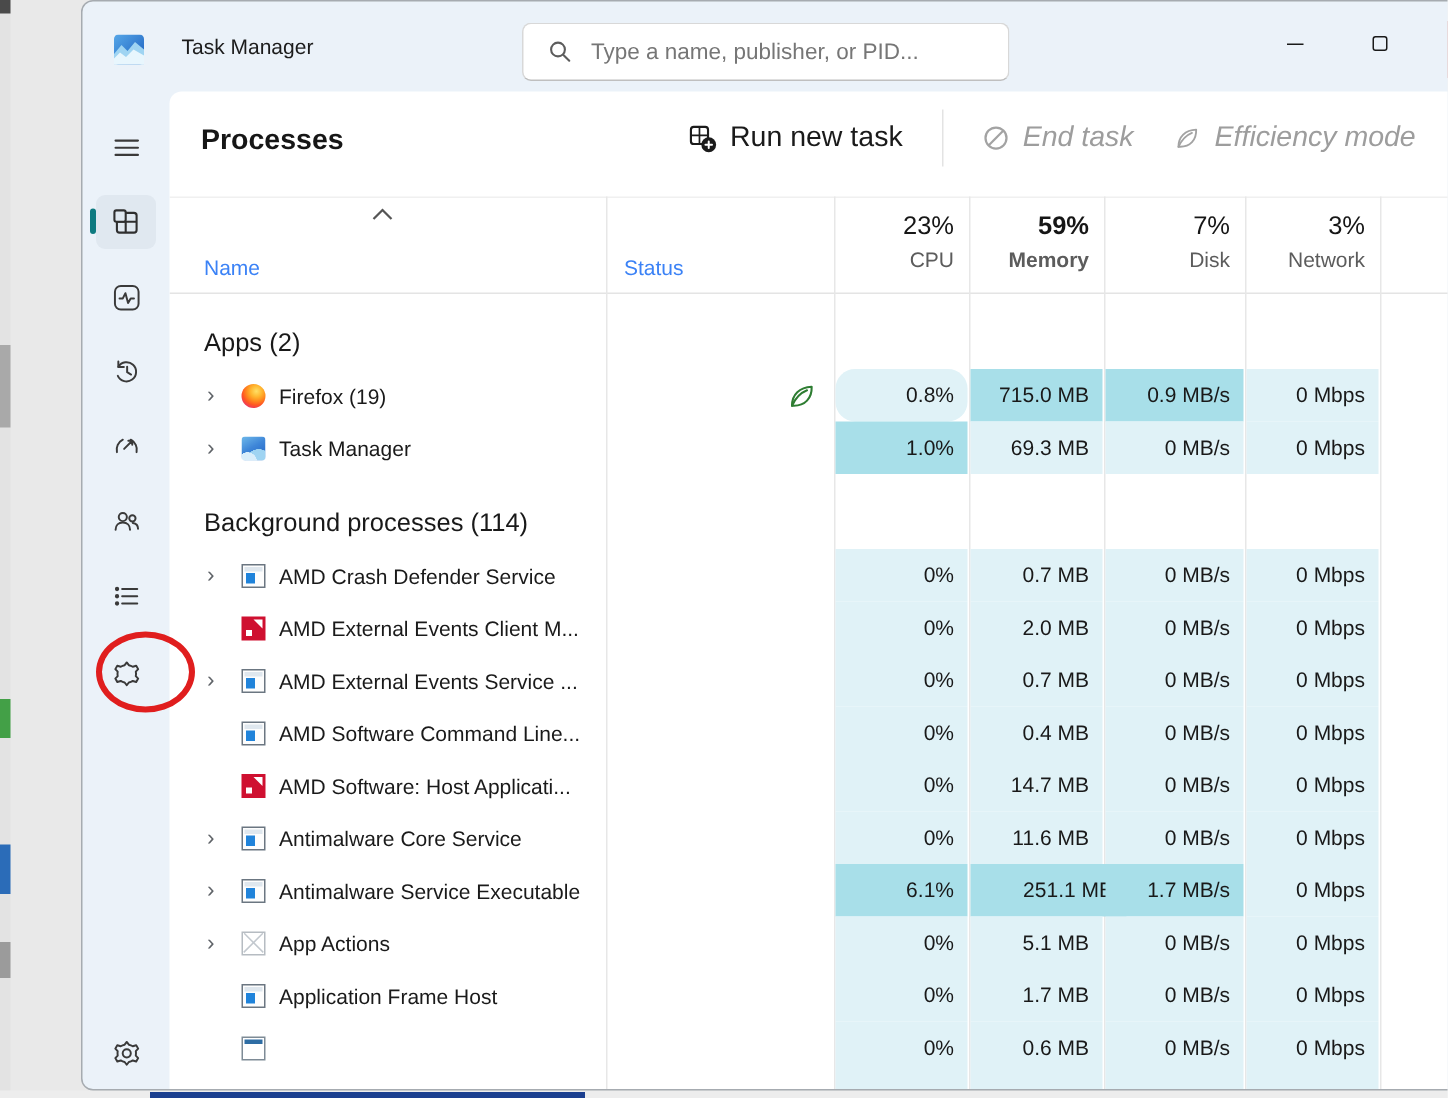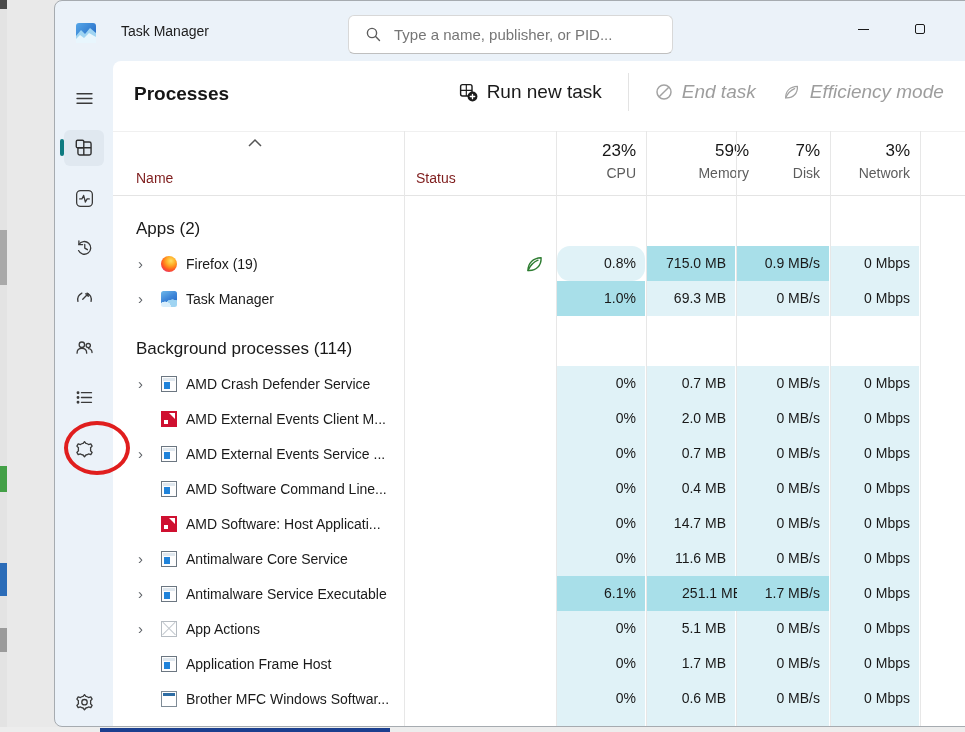--- a/index.html
+++ b/index.html
@@ -55,26 +55,26 @@
   .tbtn { display:flex; align-items:center; gap:9px; font-size:19px; }
   .tbtn.enabled { color:#1a1a1a; }
   .tbtn.disabled { color:#9d9d9d;font-style:italic; }
   .tdivider { width:1px; height:38px; background:#e3e3e3; }
   .more { display:flex; gap:3px; padding:4px 2px; }
   .more i { width:3.4px; height:3.4px; border-radius:50%; background:#1b1b1b; }
 
   
   .colheader { position:absolute; left:0; top:70px; right:0; height:65px; border-top:1px solid #f0f0f0; border-bottom:1px solid #e4e4e4; }
   .sortchev { position:absolute; left:134px; top:6px; }
-  .chlabel { position:absolute; bottom:9px; font-size:14px; color:#7f1d1d; }
+  .chlabel { position:absolute; bottom:9px; font-size:14px; color:#3b82f6; }
   .chname { left:23px; } .chstatus { left:303px; }
   .usagecol { position:absolute; top:0; height:65px; text-align:right; }
   .usage-num { font-size:17px; color:#161616; margin-top:9px; }
   .usage-lbl { font-size:14px; color:#5c5c5c; margin-top:4px; }
-  .uc-cpu { left:443px; width:80px; } .uc-mem { left:556px; width:80px; }
+  .uc-cpu { left:443px; width:80px; } .uc-mem { left:533px; width:80px;font-weight:bold; }
   .uc-disk { left:623px; width:84px; } .uc-net { left:717px; width:80px; }
 
   
   .sep { position:absolute; top:70px; bottom:0; width:1px; background:#e7e7e7; z-index:1; }
 
   
   .rows { position:absolute; left:0; top:136px; width:877px; height:531px; overflow:hidden; }
   .group-header { position:absolute; left:0; width:877px; display:flex; align-items:center;
                   padding-left:23px; font-size:17px; color:#191919; }
   .prow { position:absolute; left:0; width:877px; height:35px; z-index:2; }
@@ -448,21 +448,20 @@
             <div class="cell cell-status"></div>
           </div>
           <div class="prow" style="top: 484px;">
             <div class="cell dcell heat-l" style="left: 444px; width: 88px;">0%</div>
             <div class="cell dcell heat-l" style="left: 534px; width: 88px;">0.6 MB</div>
             <div class="cell dcell heat-l" style="left: 624px; width: 92px;">0 MB/s</div>
             <div class="cell dcell heat-l" style="left: 718px; width: 88px;">0 Mbps</div>
             <div class="cell cell-name">
               <span class="chev"></span>
               <span class="picon icon-brother"></span>
-              <span class="pname">Brother MFC Windows Softwar...</span>
             </div>
             <div class="cell cell-status"></div>
           </div>
           <div class="prow" style="top: 519px;">
             <div class="cell dcell heat-l" style="left: 444px; width: 88px;">0.1%</div>
             <div class="cell dcell heat-l" style="left: 534px; width: 88px;">3.1 MB</div>
             <div class="cell dcell heat-l" style="left: 624px; width: 92px;">0 MB/s</div>
             <div class="cell dcell heat-l" style="left: 718px; width: 88px;">0 Mbps</div>
             <div class="cell cell-name">
               <span class="chev">›</span>

